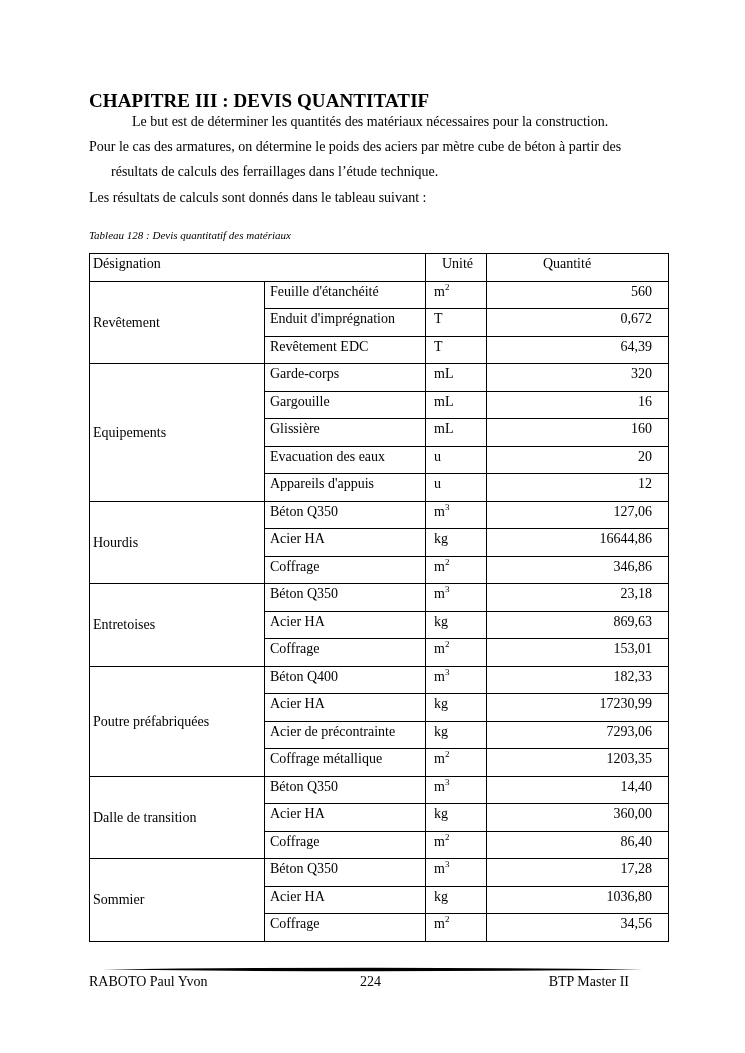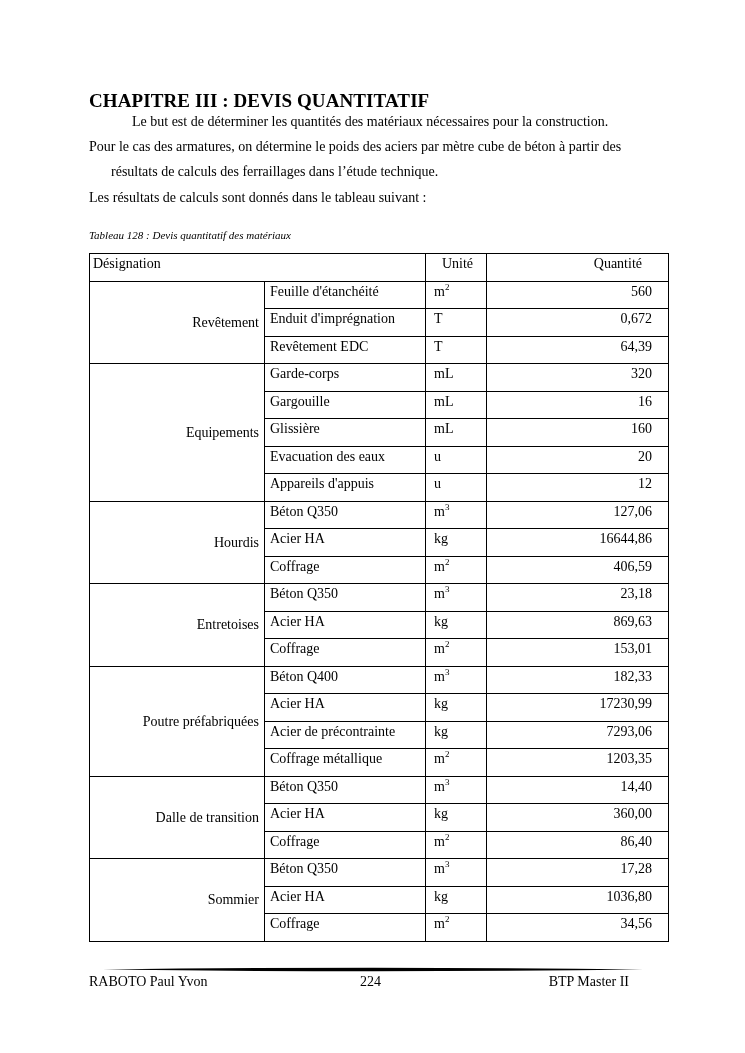--- a/index.html
+++ b/index.html
@@ -7,27 +7,27 @@
          font-family: "Liberation Serif", serif; color: #000; }
   .page-title { position: absolute; left: 89px; top: 90px; font-size: 19px; font-weight: bold; margin: 0; letter-spacing: 0.1px; }
   .para { position: absolute; left: 89px; font-size: 14px; white-space: nowrap; margin: 0; }
   .p1 { top: 114px; left: 132px; }
   .p2 { top: 139px; }
   .p3 { top: 164px; margin-left: 22px; }
   .p4 { top: 190px; }
   .caption { position: absolute; left: 89px; top: 229px; font-size: 11px; font-style: italic; margin: 0; }
   table.qt { position: absolute; left: 89px; top: 253px; border-collapse: collapse; font-size: 14px; }
   table.qt td { border: 1px solid #000; padding: 0 5px; height: 25.5px; vertical-align: top; line-height: 18px; padding-top: 1px; }
-  table.qt td.desig { width: 166px; vertical-align: middle; padding-left: 3px; text-align: right; }
+  table.qt td.desig { width: 166px; vertical-align: middle; padding-left: 3px; }
   table.qt td.item { width: 150px; }
   table.qt td.unit { width: 47px; padding-left: 8px; }
   table.qt td.qty { width: 150px; text-align: right; padding-right: 16px; }
   table.qt td.hdr-desig { padding-left: 3px; }
   table.qt td.hdr-unit { text-align: center; }
-  table.qt td.hdr-qty { text-align: right; padding-right: 26px; }
+  table.qt td.hdr-qty { text-align: center; padding-right: 26px; }
   sup { font-size: 9px; line-height: 0; vertical-align: 6px; }
   .footer-rule { position: absolute; left: 103px; top: 967px; width: 540px; height: 5px; }
   .footer { position: absolute; top: 974px; font-size: 14px; margin: 0; }
   .f-left { left: 89px; }
   .f-center { left: 360px; font-weight: normal; text-align: right; }
   .f-right { right: 116px; }
 </style>
 </head>
 <body>
 
@@ -97,21 +97,21 @@
         <td class="qty">127,06</td>
       </tr>
       <tr>
         <td class="item">Acier HA</td>
         <td class="unit"><span>kg</span></td>
         <td class="qty">16644,86</td>
       </tr>
       <tr>
         <td class="item">Coffrage</td>
         <td class="unit"><span>m</span><sup>2</sup></td>
-        <td class="qty">406,59</td>
+        <td class="qty">346,86</td>
       </tr>
       <tr>
         <td class="desig" rowspan="3">Entretoises</td>
         <td class="item">Béton Q350</td>
         <td class="unit"><span>m</span><sup>3</sup></td>
         <td class="qty">23,18</td>
       </tr>
       <tr>
         <td class="item">Acier HA</td>
         <td class="unit"><span>kg</span></td>

